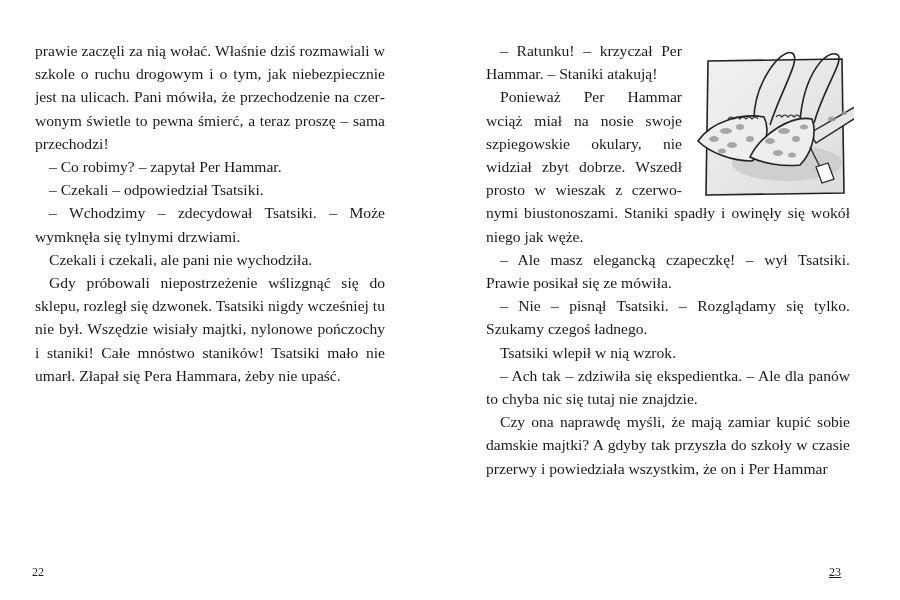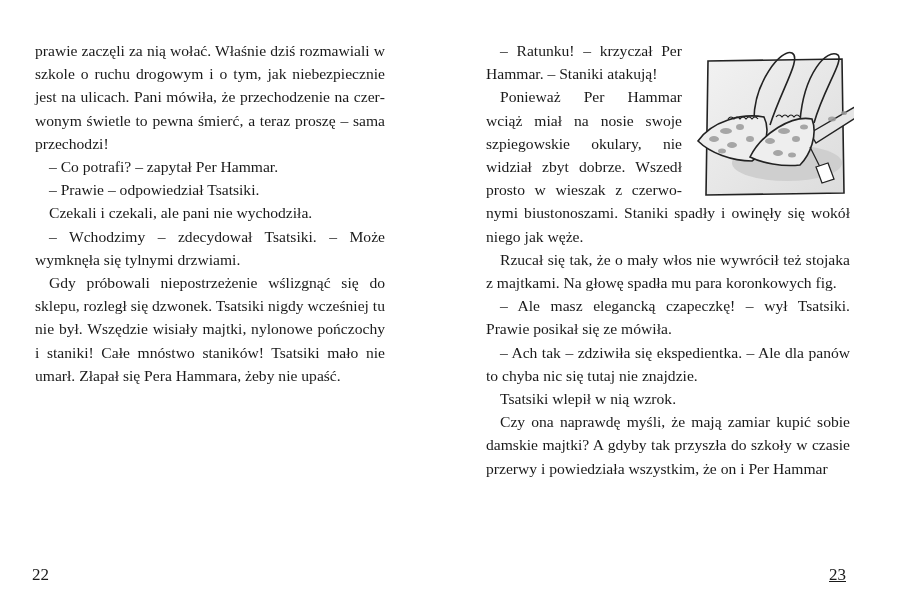--- a/index.html
+++ b/index.html
@@ -8,34 +8,34 @@
   .page { position: absolute; top: 0; height: 600px; }
   .page-left { left: 0; width: 450px; }
   .page-right { left: 450px; width: 450px; }
   .text { position: absolute; font-size: 15.6px; line-height: 23.2px; text-align: justify; hyphens: manual; }
   .page-left .text { left: 35px; top: 39px; width: 350px; }
   .page-right .text { left: 36px; top: 39px; width: 364px; }
   .p { margin: 0; text-indent: 14px; }
   .p.noindent { text-indent: 0; }
   .wrap-box { float: right; width: 162px; height: 156px; margin: 4px -4px 0 10px; }
   .illus { width: 162px; height: 156px; display: block; }
-  .pagenum { position: absolute; top: 565px; font-size: 17px; }
+  .pagenum { position: absolute; top: 565px; font-size: 12px; }
   .page-left .pagenum { left: 32px; }
   .page-right .pagenum { left: 379px; text-decoration: underline; }
 </style>
 </head>
 <body>
 
 <div class="page page-left">
   <div class="text">
     <p class="p noindent">prawie zaczęli za nią wołać. Właśnie dziś rozmawiali w szkole o ruchu drogowym i o tym, jak niebezpiecznie jest na ulicach. Pani mówiła, że przechodzenie na czer­wonym świetle to pewna śmierć, a teraz proszę – sama przechodzi!</p>
-    <p class="p">– Co potrafi? – zapytał Per Hammar.</p>
-    <p class="p">– Prawie – odpowiedział Tsatsiki.</p>
+    <p class="p">– Co robimy? – zapytał Per Hammar.</p>
+    <p class="p">– Czekali – odpowiedział Tsatsiki.</p>
+    <p class="p">– Wchodzimy – zdecydował Tsatsiki. – Może wymknę­ła się tylnymi drzwiami.</p>
     <p class="p">Czekali i czekali, ale pani nie wychodziła.</p>
-    <p class="p">– Wchodzimy – zdecydował Tsatsiki. – Może wymknę­ła się tylnymi drzwiami.</p>
     <p class="p">Gdy próbowali niepostrzeżenie wślizgnąć się do skle­pu, rozległ się dzwonek. Tsatsiki nigdy wcześniej tu nie był. Wszędzie wisiały majtki, nylonowe pończochy i sta­niki! Całe mnóstwo staników! Tsatsiki mało nie umarł. Złapał się Pera Hammara, żeby nie upaść.</p>
   </div>
   <div class="pagenum">22</div>
 </div>
 
 <div class="page page-right">
   <div class="text">
     <div class="wrap-box">
       <svg class="illus" viewBox="0 0 162 156">
         <defs>
@@ -77,20 +77,20 @@
 
         <path d="M36 76 q3 -4 6 0 q3 -4 6 0 q3 -4 6 0 q3 -4 6 0 q3 -4 6 0" fill="none" stroke="#222" stroke-width="1.2"></path>
         <path d="M84 74 q3 -4 6 0 q3 -4 6 0 q3 -4 6 0 q3 -4 6 0" fill="none" stroke="#222" stroke-width="1.2"></path>
 
         <path d="M118 104 L128 124" stroke="#222" stroke-width="1.2"></path>
         <path d="M124 124 L136 120 L142 136 L130 140 Z" fill="#ffffff" stroke="#222" stroke-width="1.3"></path>
       </svg>
     </div>
     <p class="p">– Ratunku! – krzyczał Per Hammar. – Staniki atakują!</p>
     <p class="p">Ponieważ Per Hammar wciąż miał na nosie swoje szpiegowskie okulary, nie widział zbyt dobrze. Wszedł prosto w wieszak z czerwo­nymi biustonoszami. Sta­niki spadły i owinęły się wokół niego jak węże.</p>
-    <p class="p">Rzucał się tak, że o mały włos nie wywrócił też stojaka z majtkami. Na głowę spadła mu para koronkowych fig.</p>
     <p class="p">– Ale masz elegancką czapeczkę! – wył Tsatsiki. Prawie posikał się ze mówiła.</p>
+    <p class="p">– Nie – pisnął Tsatsiki. – Rozglądamy się tylko. Szukamy czegoś ładnego.</p>
+    <p class="p">Tsatsiki wlepił w nią wzrok.</p>
     <p class="p">– Ach tak – zdziwiła się ekspedientka. – Ale dla panów to chyba nic się tutaj nie znajdzie.</p>
-    <p class="p">Tsatsiki wlepił w nią wzrok.</p>
     <p class="p">Czy ona naprawdę myśli, że mają zamiar kupić sobie damskie majtki? A gdyby tak przyszła do szkoły w czasie przerwy i powiedziała wszystkim, że on i Per Hammar</p>
   </div>
   <div class="pagenum">23</div>
 </div>
 
 </body></html>

